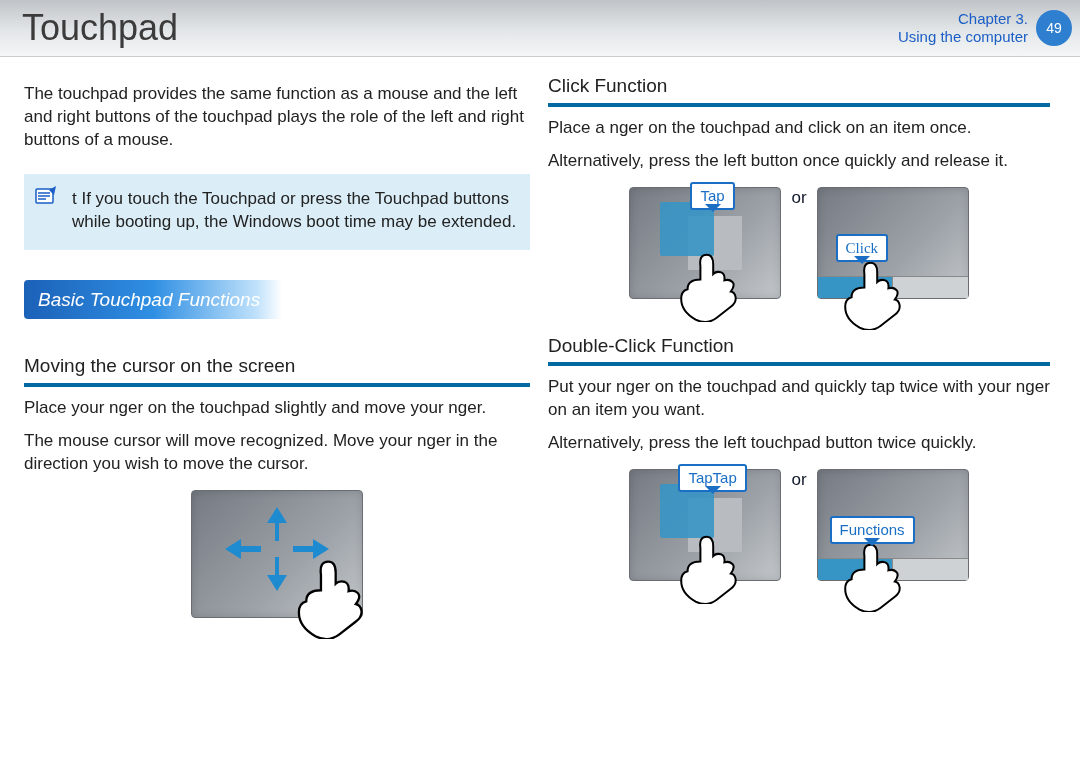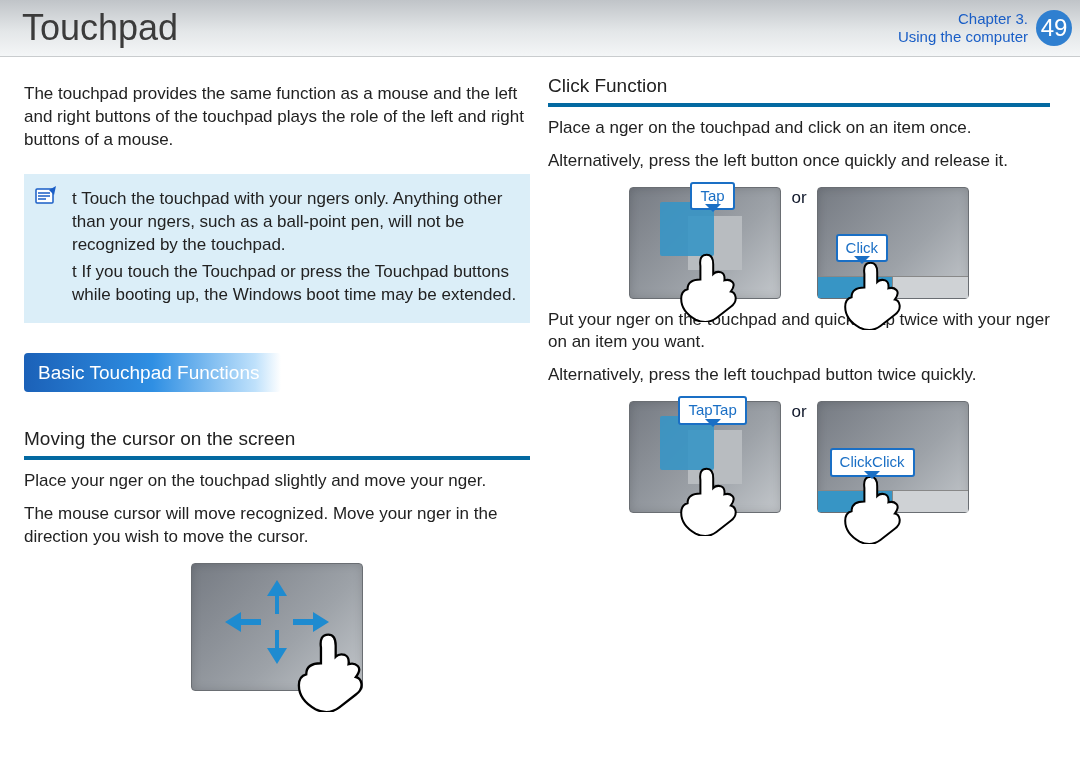--- a/index.html
+++ b/index.html
@@ -32,21 +32,21 @@
     text-align: right;
     color: #1a5ec6;
     font-size: 15px;
     line-height: 1.2;
     margin-right: 8px;
   }
   .page-badge {
     width: 36px; height: 36px; border-radius: 50%;
     background: #2f7fd0; color: #fff;
     display: flex; align-items: center; justify-content: center;
-    font-size: 24px;
+    font-size: 14px;
   }
   .cols {
     display: flex;
     padding: 16px 16px 0 24px;
   }
   .col { width: 50%; padding-right: 14px; box-sizing: border-box; }
   .col + .col { padding-left: 4px; }
 
   .note-box {
     background: #dbeef8;
@@ -61,20 +61,21 @@
   .note-box p { margin: 4px 0; }
 
   .section-pill {
     margin: 30px 0 16px 0;
     display: inline-block;
     padding: 7px 22px 7px 14px;
     color: #fff;
     font-size: 19px;
     background: linear-gradient(to right, #1b61b8 0%, #2f8fe3 50%, #bfe1fb 90%, rgba(255,255,255,0) 100%);
     border-radius: 4px;
+    font-style: italic;
   }
 
   .subhead {
     font-size: 19px;
     margin: 18px 0 2px 0;
     padding-bottom: 4px;
     border-bottom: 4px solid #0369a1;
   }
 
   p { margin: 10px 0 6px 0; }
@@ -168,21 +169,20 @@
     <p>The touchpad provides the same function as a mouse and the left and right buttons of the touchpad plays the role of the left and right buttons of a mouse.</p>
 
     <div class="note-box">
       <span class="note-icon">
         <svg width="24" height="22" viewBox="0 0 24 22">
           <rect x="2" y="3" width="17" height="14" rx="1" fill="#fff" stroke="#1a5ec6" stroke-width="1.5"></rect>
           <path d="M4 7 H16 M4 10 H16 M4 13 H12" stroke="#1a5ec6" stroke-width="1.3"></path>
           <path d="M15 4 L22 0 L20 9 Z" fill="#1a5ec6"></path>
         </svg>
       </span>
-      <p>t  Touch the touchpad with your  ngers only. Anything other than your  ngers, such as a ball-point pen, will not be recognized by the touchpad.</p>
       <p>t  If you touch the Touchpad or press the Touchpad buttons while booting up, the Windows boot time may be extended.</p>
     </div>
 
     <div class="section-pill">Basic Touchpad Functions</div>
 
     <div class="subhead">Moving the cursor on the screen</div>
     <p>Place your  nger on the touchpad slightly and move your  nger.</p>
     <p>The mouse cursor will move recognized. Move your  nger in the direction you wish to move the cursor.</p>
 
     <div class="illus-row">
@@ -217,46 +217,47 @@
         <svg class="hand" width="80" height="80" viewBox="0 0 100 100" style="left:40px; bottom:-24px;">
           <path d="M38 30 q-2 -14 8 -14 q8 0 8 12 l0 12 q4 -4 10 -2 q5 2 4 10 q6 -2 10 2 q4 4 -2 12 q5 1 6 7 q1 7 -6 12 l-18 14 q-12 9 -26 2 q-18 -10 -18 -26 q0 -10 8 -12 q0 -12 16 -12 z"></path>
         </svg>
       </div>
       <div class="or-label">or</div>
       <div class="pad small">
         <div class="btnbar">
             <div class="hl"></div>
             <div></div>
           </div>
-        <div class="callout" style="left:18px; top:46px;"><span>Click</span></div>
+        <div class="callout" style="left:18px; top:46px;font-family:Liberation Serif, serif;"><span>Click</span></div>
         <svg class="hand" width="80" height="80" viewBox="0 0 100 100" style="left:16px; bottom:-32px;">
           <path d="M38 30 q-2 -14 8 -14 q8 0 8 12 l0 12 q4 -4 10 -2 q5 2 4 10 q6 -2 10 2 q4 4 -2 12 q5 1 6 7 q1 7 -6 12 l-18 14 q-12 9 -26 2 q-18 -10 -18 -26 q0 -10 8 -12 q0 -12 16 -12 z"></path>
         </svg>
       </div>
     </div>
 
+    <div class="subhead" style="margin-top:34px">Double-Click Function</div>
     <p>Put your  nger on the touchpad and quickly tap twice with your  nger on an item you want.</p>
     <p>Alternatively, press the left touchpad button twice quickly.</p>
 
     <div class="illus-row">
       <div class="pad small">
         <div class="gray-sq" style="left:58px; top:28px; width:54px; height:54px;"></div>
         <div class="highlight-sq" style="left:30px; top:14px; width:54px; height:54px;"></div>
         <div class="callout" style="left:48px; top:-6px;"><span>TapTap</span></div>
         <svg class="hand" width="80" height="80" viewBox="0 0 100 100" style="left:40px; bottom:-24px;">
           <path d="M38 30 q-2 -14 8 -14 q8 0 8 12 l0 12 q4 -4 10 -2 q5 2 4 10 q6 -2 10 2 q4 4 -2 12 q5 1 6 7 q1 7 -6 12 l-18 14 q-12 9 -26 2 q-18 -10 -18 -26 q0 -10 8 -12 q0 -12 16 -12 z"></path>
         </svg>
       </div>
       <div class="or-label">or</div>
       <div class="pad small">
         <div class="btnbar">
             <div class="hl"></div>
             <div></div>
           </div>
-        <div class="callout" style="left:12px; top:46px;"><span>ClickClick</span></div>
+        <div class="callout" style="left:12px; top:46px;"><span>Functions</span></div>
         <svg class="hand" width="80" height="80" viewBox="0 0 100 100" style="left:16px; bottom:-32px;">
           <path d="M38 30 q-2 -14 8 -14 q8 0 8 12 l0 12 q4 -4 10 -2 q5 2 4 10 q6 -2 10 2 q4 4 -2 12 q5 1 6 7 q1 7 -6 12 l-18 14 q-12 9 -26 2 q-18 -10 -18 -26 q0 -10 8 -12 q0 -12 16 -12 z"></path>
         </svg>
       </div>
     </div>
 
   </div>
 </div>
 
 </body></html>

